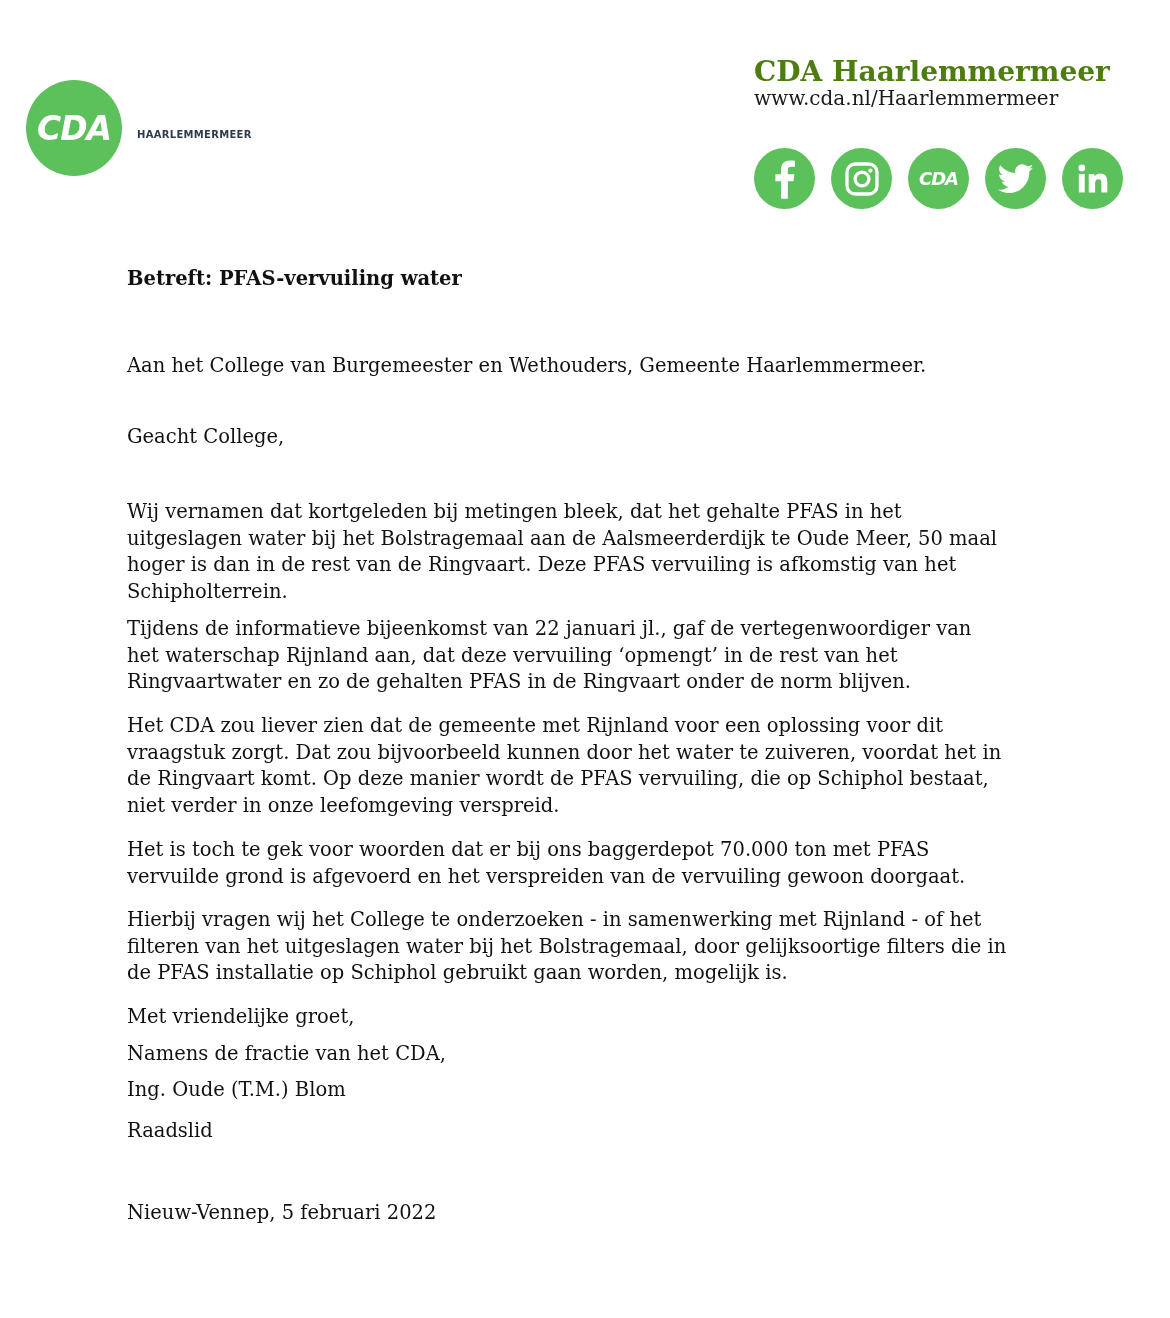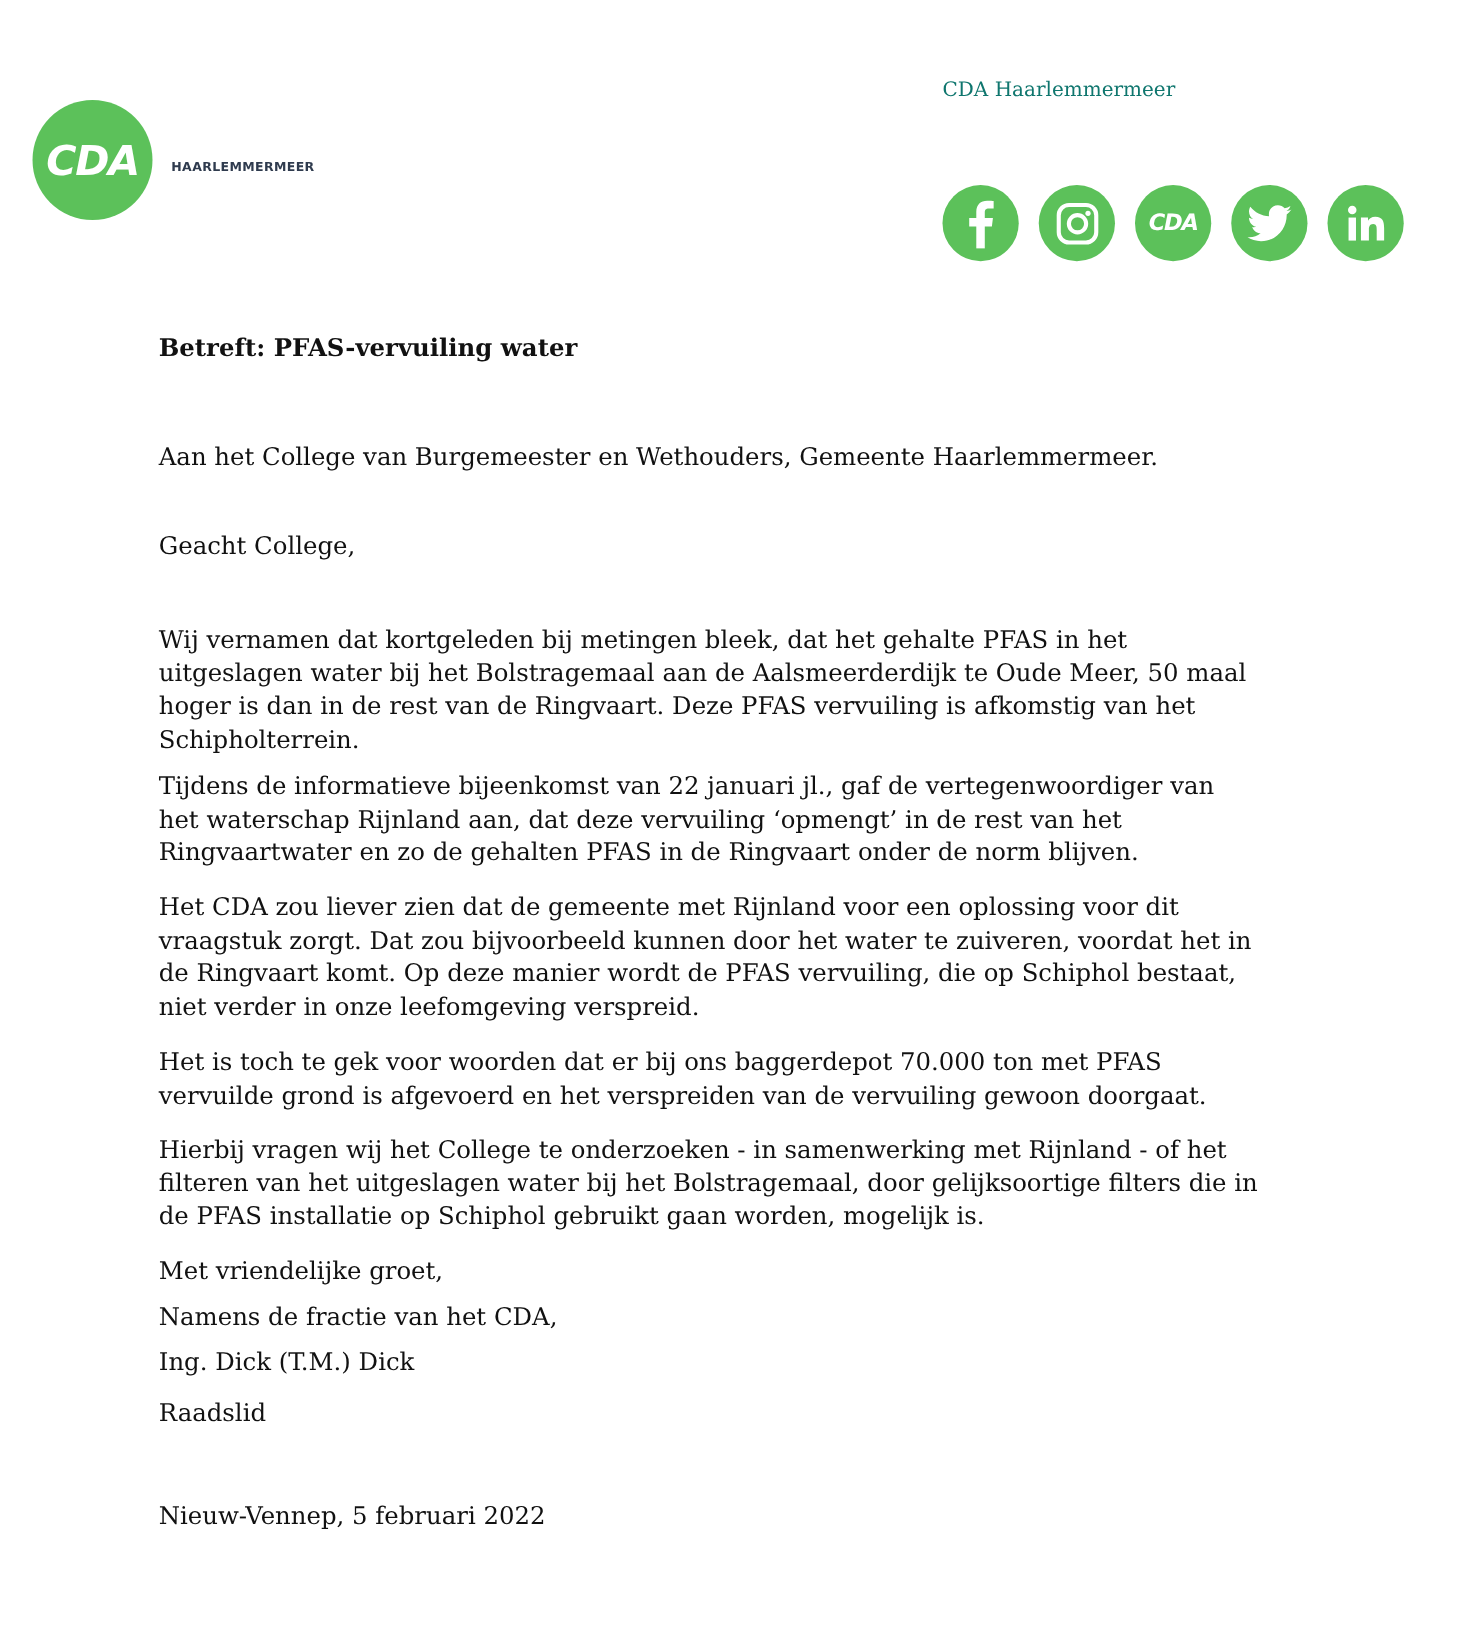--- a/index.html
+++ b/index.html
@@ -14,21 +14,21 @@
     display: flex; align-items: center; justify-content: center;
     color: #fff; font-family: "DejaVu Sans", sans-serif; font-weight: bold;
     font-style: italic; font-size: 33px; letter-spacing: -1px;
   }
   .logo-text {
     margin-left: 15px; margin-top: 12px;
     font-family: "DejaVu Sans", sans-serif; font-weight: bold;
     font-size: 10px; color: #2f3b4e; letter-spacing: 0.3px;
   }
   .contact { position: absolute; left: 754px; top: 58px; }
-  .contact .org { color: #0f766e; font-weight: normal; font-size: 16px; line-height: 27px; }
+  .contact .org { color: #4d7c0f; font-weight: bold; font-size: 28px; line-height: 27px; }
   .contact .line { font-size: 20px; line-height: 27px; color: #1a1a1a; }
   .socials { position: absolute; left: 754px; top: 148px; display: flex; gap: 16px; }
   .soc {
     width: 61px; height: 61px; border-radius: 50%; background: #5cc15a;
     display: flex; align-items: center; justify-content: center;
   }
   .soc svg { display: block; }
   .soc .cda-mini {
     color: #fff; font-family: "DejaVu Sans", sans-serif; font-weight: bold;
     font-style: italic; font-size: 18px; letter-spacing: -1px;
@@ -40,20 +40,21 @@
 </head>
 <body>
 
 <div class="logo">
   <div class="logo-circle">CDA</div>
   <div class="logo-text">HAARLEMMERMEER</div>
 </div>
 
 <div class="contact">
   <div class="org">CDA Haarlemmermeer</div>
+  <div class="line">www.cda.nl/Haarlemmermeer</div>
 </div>
 
 <div class="socials">
   <div class="soc">
     <svg width="34" height="40" viewBox="0 0 24 28">
         <path fill="#fff" d="M14 28V15.5h4l.6-4.8H14V7.7c0-1.4.4-2.3 2.4-2.3H19V1.2C18.5 1.1 17 1 15.3 1 11.7 1 9.2 3.2 9.2 7.2v3.5H5.2v4.8h4V28z"></path>
       </svg>
   </div>
   <div class="soc">
     <svg width="36" height="36" viewBox="0 0 24 24">
@@ -83,16 +84,16 @@
   <div class="subject">Betreft: PFAS-vervuiling water</div>
   <p class="p" style="top:87px">Aan het College van Burgemeester en Wethouders, Gemeente Haarlemmermeer.</p>
   <p class="p" style="top:158px">Geacht College,</p>
   <p class="p" style="top:233px">Wij vernamen dat kortgeleden bij metingen bleek, dat het gehalte PFAS in het uitgeslagen water bij het Bolstragemaal aan de Aalsmeerderdijk te Oude Meer, 50 maal hoger is dan in de rest van de Ringvaart. Deze PFAS vervuiling is afkomstig van het Schipholterrein.</p>
   <p class="p" style="top:350px">Tijdens de informatieve bijeenkomst van 22 januari jl., gaf de vertegenwoordiger van het waterschap Rijnland aan, dat deze vervuiling ‘opmengt’ in de rest van het Ringvaartwater en zo de gehalten PFAS in de Ringvaart onder de norm blijven.</p>
   <p class="p" style="top:447px">Het CDA zou liever zien dat de gemeente met Rijnland voor een oplossing voor dit vraagstuk zorgt. Dat zou bijvoorbeeld kunnen door het water te zuiveren, voordat het in de Ringvaart komt. Op deze manier wordt de PFAS vervuiling, die op Schiphol bestaat, niet verder in onze leefomgeving verspreid.</p>
   <p class="p" style="top:571px">Het is toch te gek voor woorden dat er bij ons baggerdepot 70.000 ton met PFAS vervuilde grond is afgevoerd en het verspreiden van de vervuiling gewoon doorgaat.</p>
   <p class="p" style="top:641px">Hierbij vragen wij het College te onderzoeken - in samenwerking met Rijnland - of het filteren van het uitgeslagen water bij het Bolstragemaal, door gelijksoortige filters die in de PFAS installatie op Schiphol gebruikt gaan worden, mogelijk is.</p>
   <p class="p" style="top:738px">Met vriendelijke groet,</p>
   <p class="p" style="top:775px">Namens de fractie van het CDA,</p>
-  <p class="p" style="top:811px">Ing. Dick (T.M.) Dick</p>
+  <p class="p" style="top:811px">Ing. Oude (T.M.) Blom</p>
   <p class="p" style="top:852px">Raadslid</p>
   <p class="p" style="top:934px">Nieuw-Vennep, 5 februari 2022</p>
 </div>
 
 </body></html>

